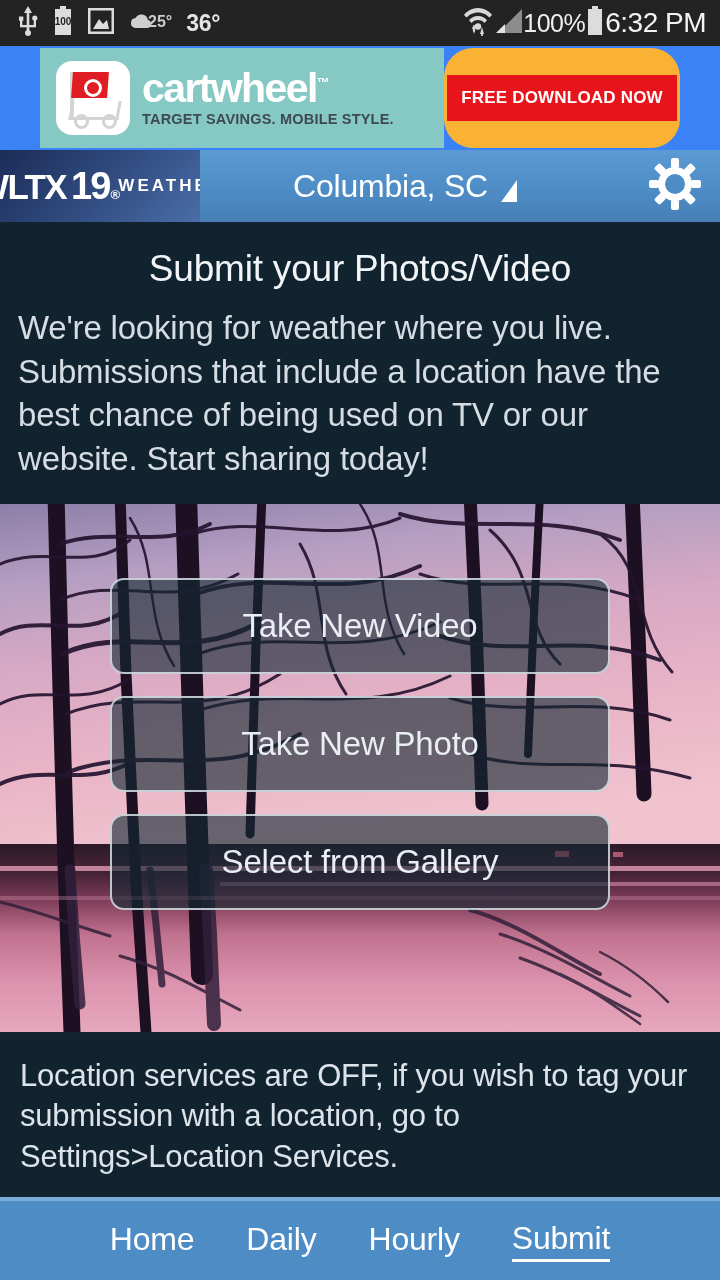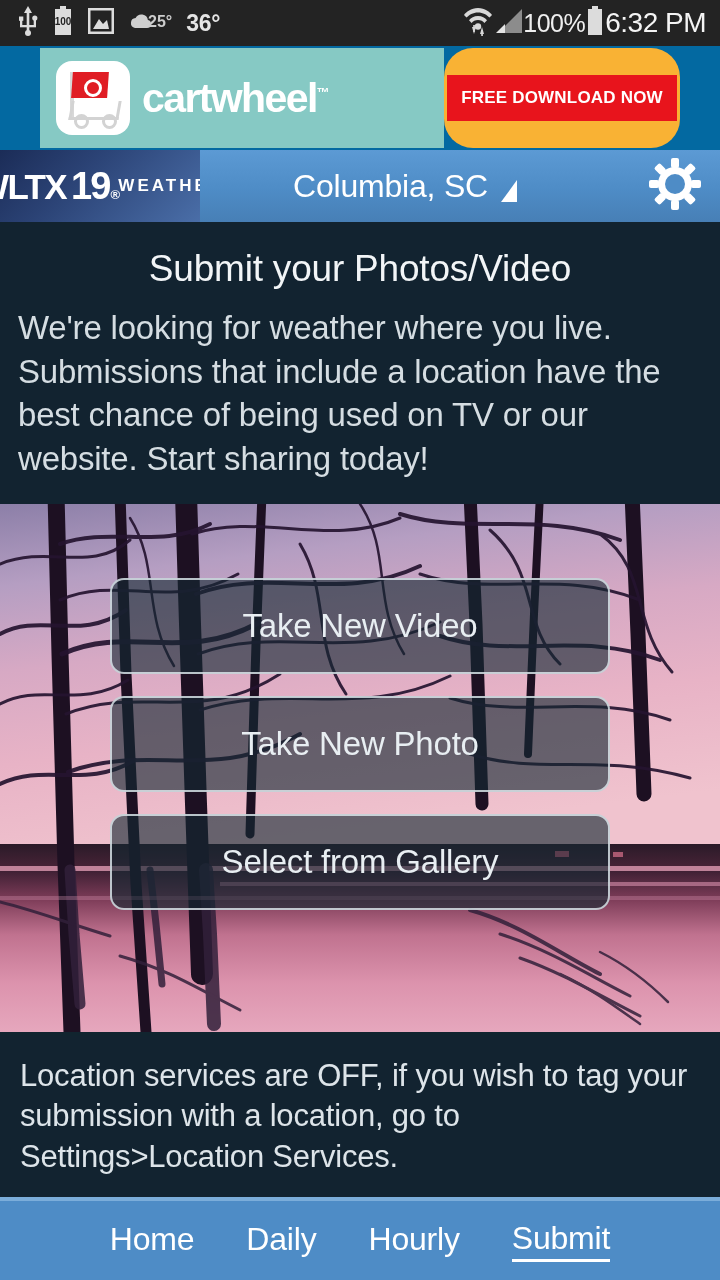--- a/index.html
+++ b/index.html
@@ -67,21 +67,21 @@
   }
   .weather-ico-wrap {
     display:flex; align-items:flex-start;
   }
 
   
   .adbar {
     position: absolute;
     left: 0; top: 46px;
     width: 720px; height: 104px;
-    background: #0369a1;
+    background: #3b82f6;
     display: flex;
     align-items: center;
     justify-content: center;
   }
   .ad-inner {
     display: flex;
     width: 640px;
     height: 100px;
   }
   .ad-left {
@@ -415,20 +415,21 @@
         <div class="ad-logo">
           <div class="cart-pole"></div>
           <div class="cart-flag"></div>
           <div class="cart-bull"></div>
           <div class="cart-basket"></div>
           <div class="cart-wheel cw1"></div>
           <div class="cart-wheel cw2"></div>
         </div>
         <div class="ad-words">
           <div class="ad-brand"><span>cartwheel</span><sup>™</sup></div>
+          <div class="ad-tag">TARGET SAVINGS. MOBILE STYLE.</div>
         </div>
       </div>
       <div class="ad-right">
         <div class="ad-btn">FREE DOWNLOAD NOW</div>
       </div>
     </div>
   </div>
 
   <div class="appbar">
     <div class="brandbox">

